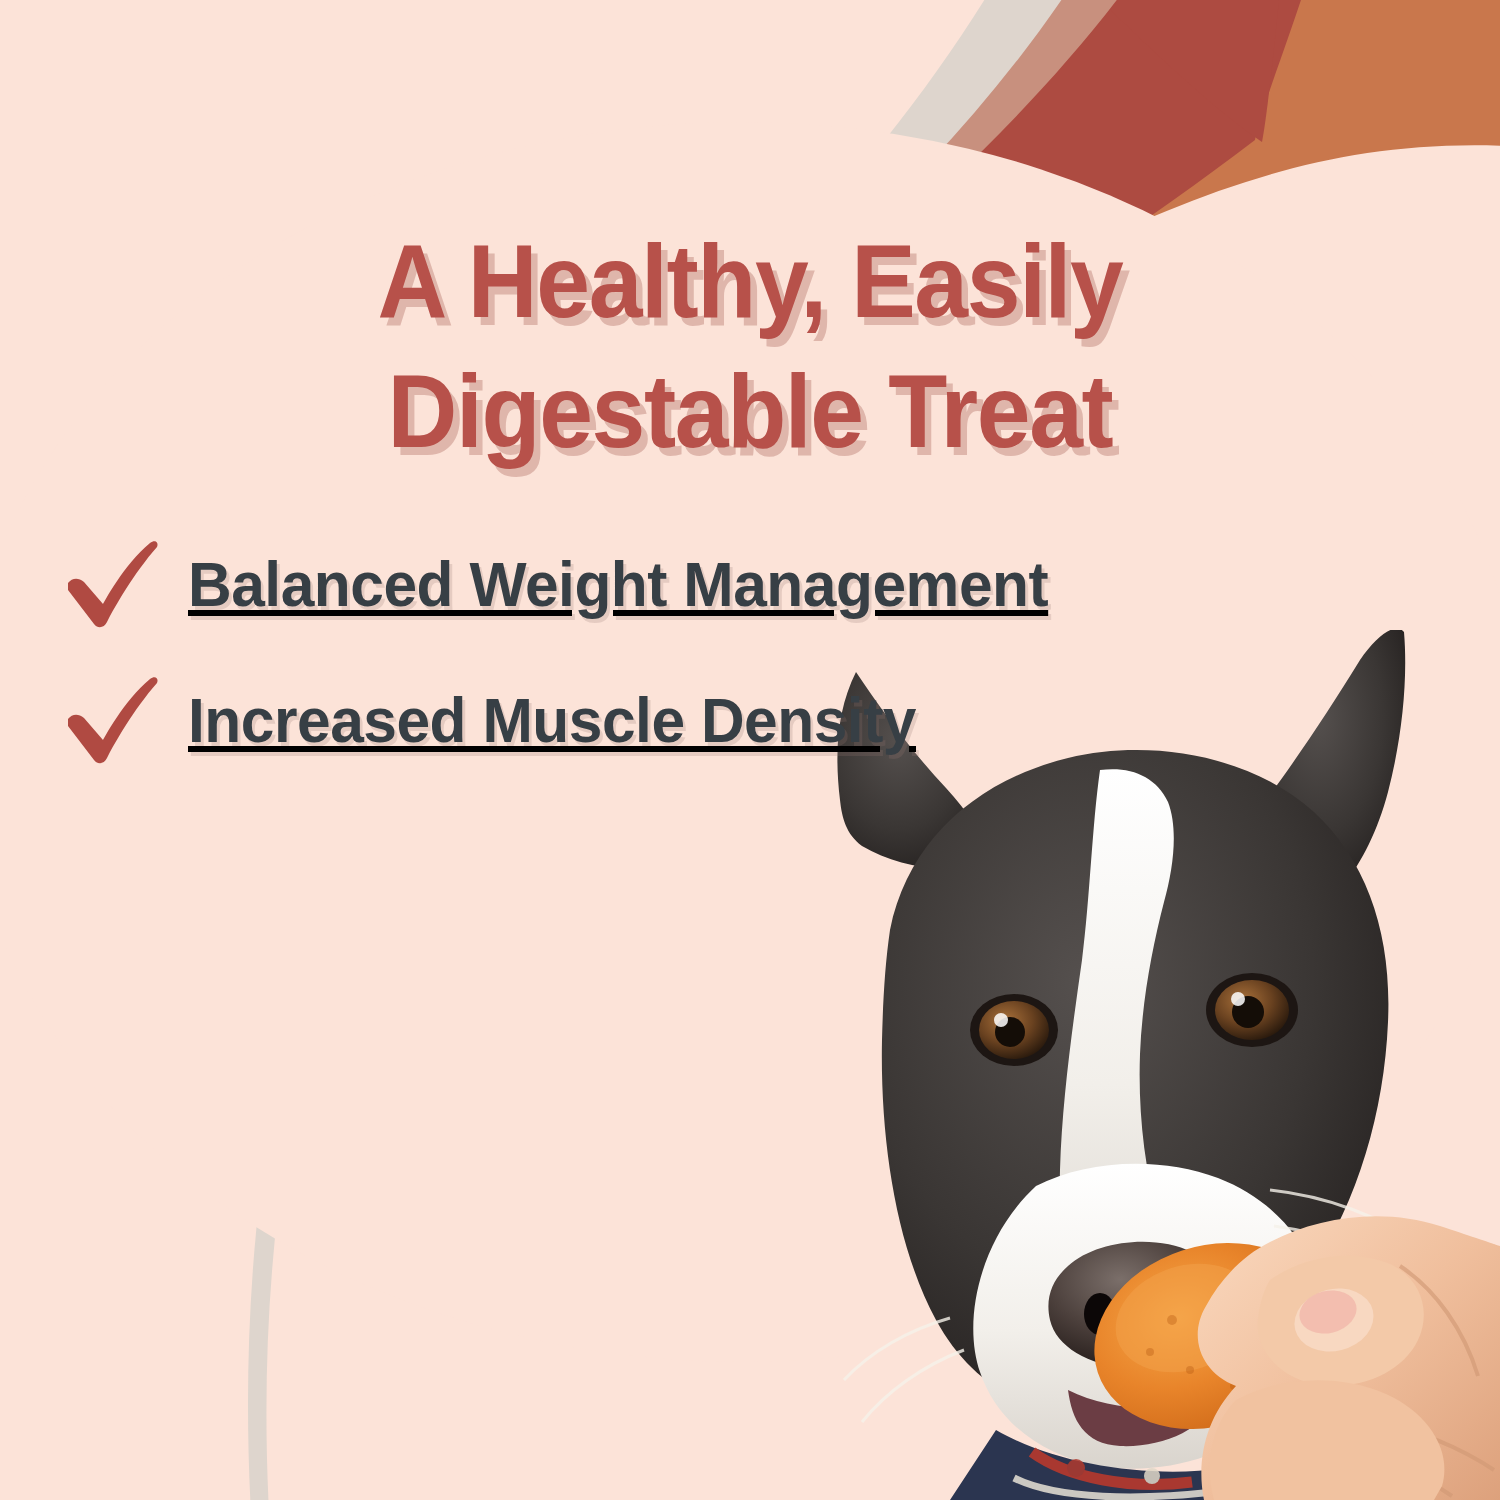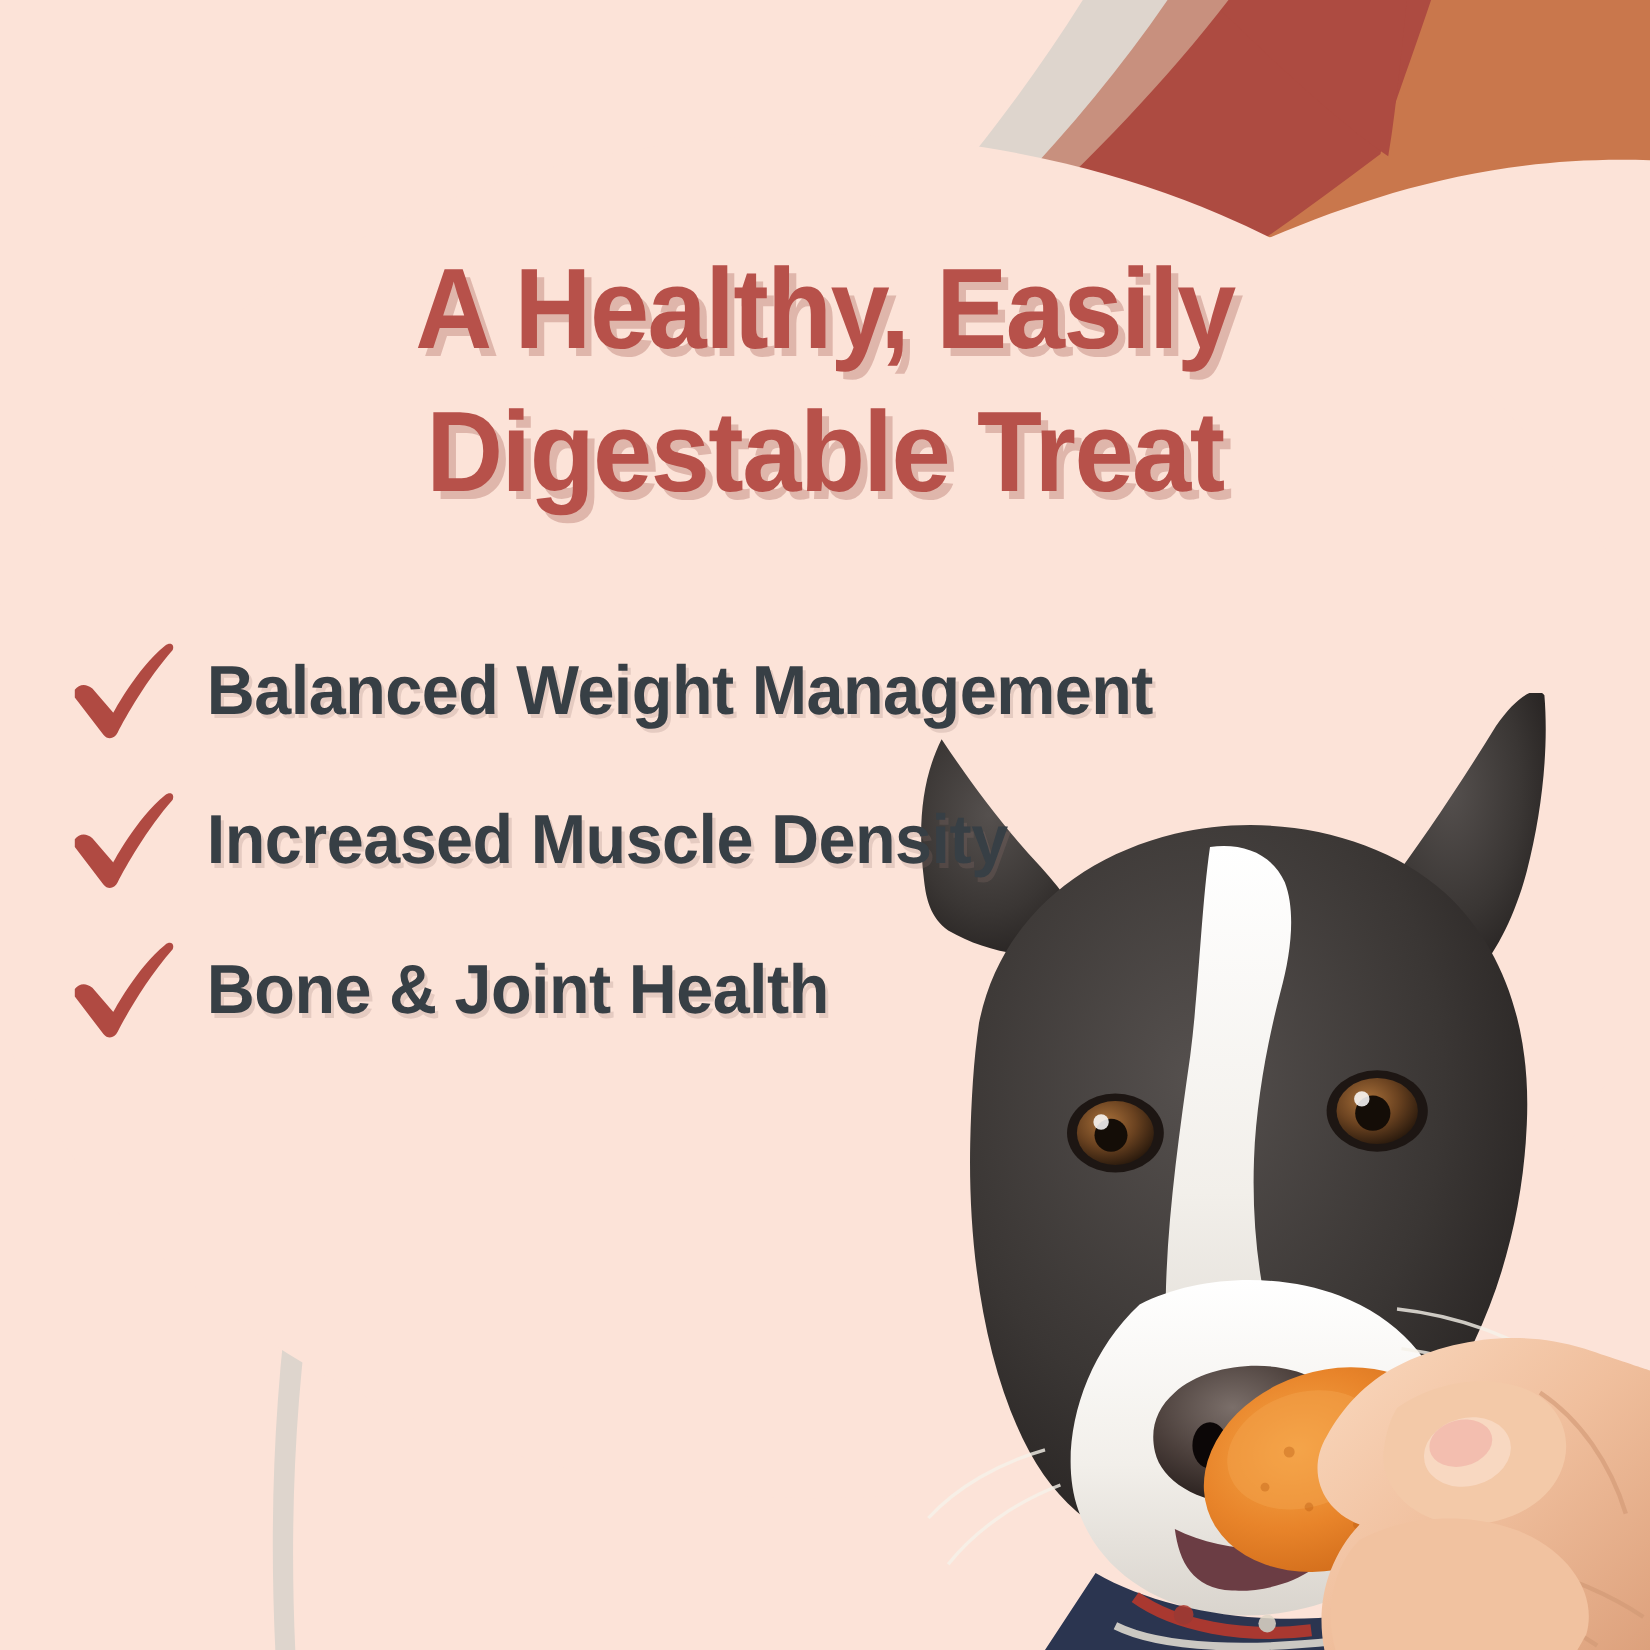--- a/index.html
+++ b/index.html
@@ -27,23 +27,24 @@
     font-size:104px;
     line-height:1.25;
     letter-spacing:-1.5px;
     color:#b7514a;
     transform:scaleX(.93);
     text-shadow:7px 8px 0 rgba(181,115,105,.40);
   }
 
   
   .benefits{
-    position:absolute;left:62px;top:560px;
+    position:absolute;left:62px;top:516px;
     z-index:6;
     width:1320px;
+    text-decoration:underline;
   }
   .benefit{
     display:flex;align-items:center;
     height:136px;
   }
   .check{
     flex:0 0 auto;
     width:104px;height:92px;
     margin-right:22px;
     display:block;
@@ -140,27 +141,20 @@
     <div class="benefit">
       <svg class="check" viewBox="0 0 104 92">
         <path fill="#b04a42" d="M6,45 C10,40 16,39 22,44 L41,66 C41,66 62,26 88,5
                  C93,1 97,4 95,9 C72,35 52,70 45,84 C42,90 36,91 32,86 L6,52 Z"></path>
       </svg>
       <span class="benefit-label">Increased Muscle Density</span>
     </div>
 
 
 
-    <div class="benefit">
-      <svg class="check" viewBox="0 0 104 92">
-        <path fill="#b04a42" d="M6,45 C10,40 16,39 22,44 L41,66 C41,66 62,26 88,5
-                 C93,1 97,4 95,9 C72,35 52,70 45,84 C42,90 36,91 32,86 L6,52 Z"></path>
-      </svg>
-      <span class="benefit-label">Bone &amp; Joint Health</span>
-    </div>
 
   </div>
 
   <svg id="dogphoto" viewBox="0 0 700 870">
     <defs>
       <radialGradient id="furDark" cx="40%" cy="35%" r="75%">
         <stop offset="0%" stop-color="#55504e"></stop>
         <stop offset="60%" stop-color="#3a3634"></stop>
         <stop offset="100%" stop-color="#231f1e"></stop>
       </radialGradient>

